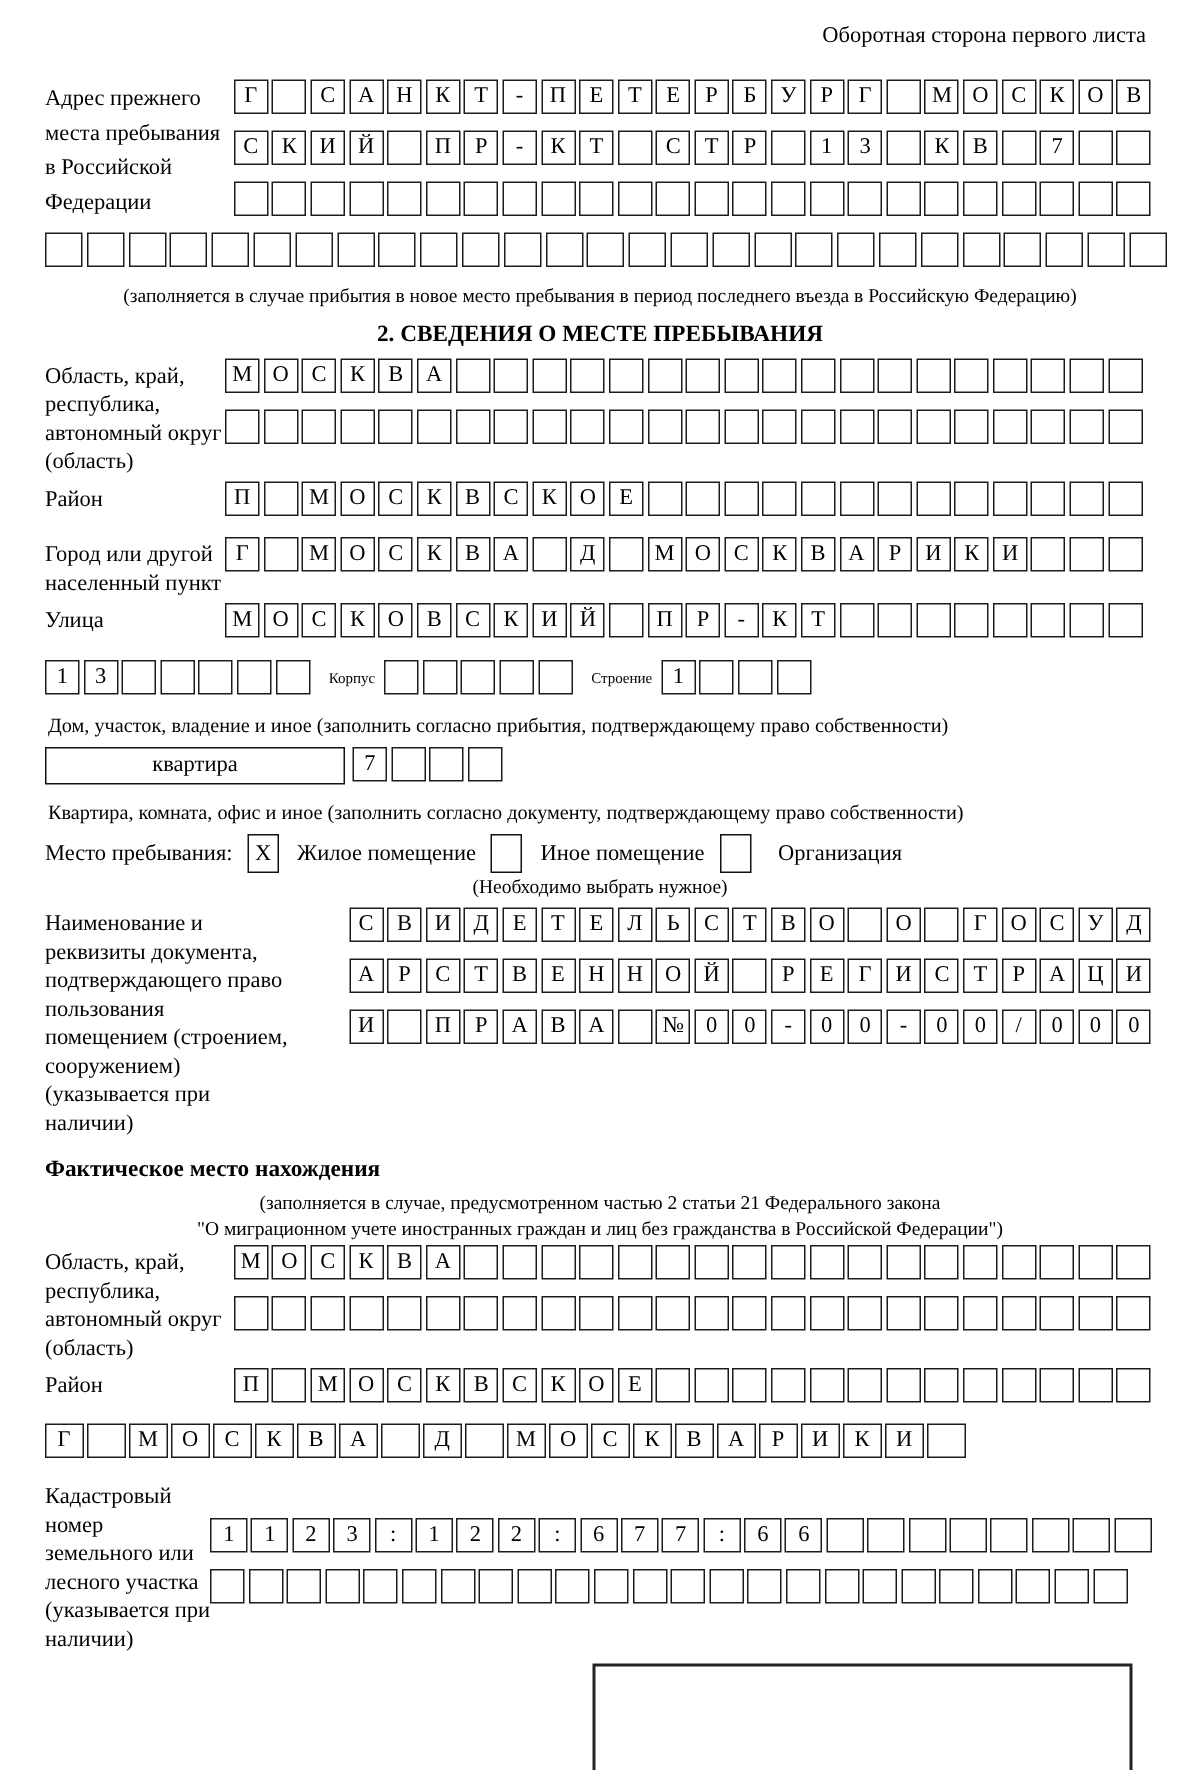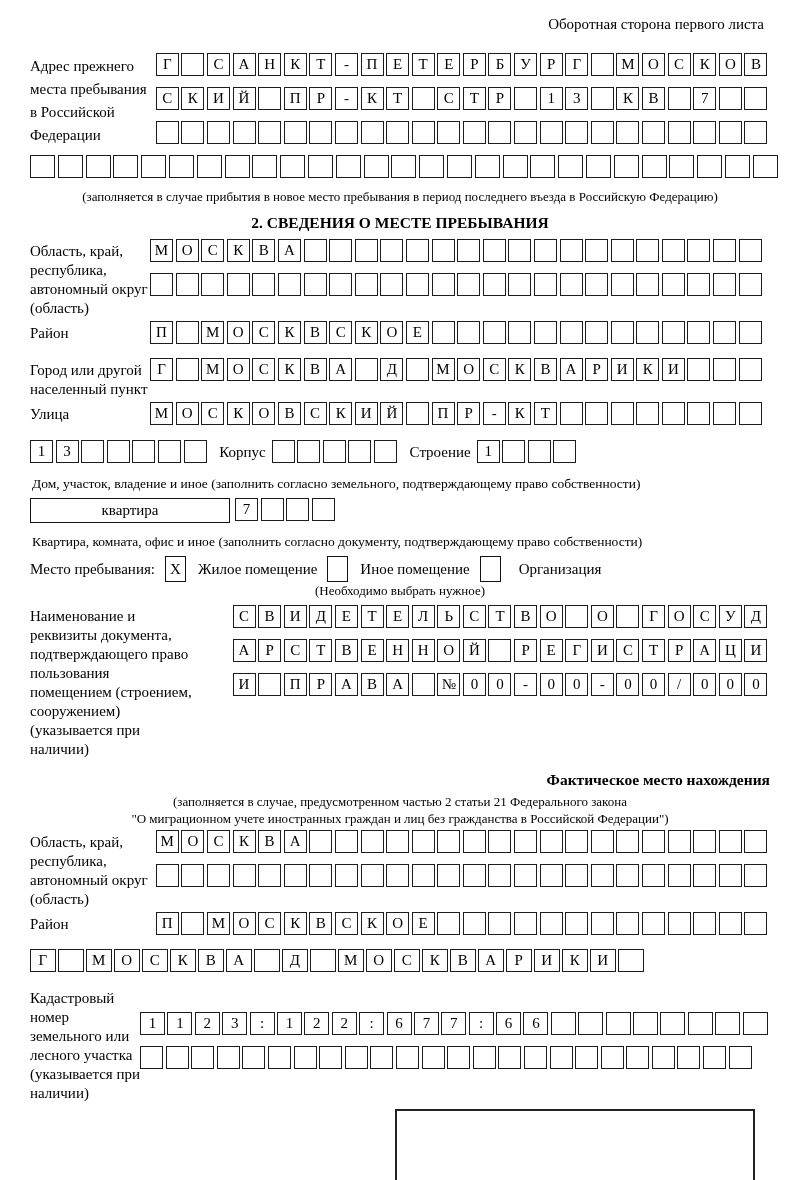--- a/index.html
+++ b/index.html
@@ -25,35 +25,35 @@
     display:inline-block; width:23px; height:23px;
     border:1.6px solid #1c1c1c; margin-right:2.6px;
     text-align:center; font-size:15px; line-height:20px; vertical-align:top;
   }
   .wide .cbox { width:25px; margin-right:2.8px; }
   .roomy .cbox { width:25.5px; margin-right:2.5px; }
   .cad .cbox  { width:25px; margin-right:2.4px; }
 
   .note { font-size:13px; text-align:center; margin-top:1px; }
   .sec-title { font-weight:bold; font-size:15.5px; text-align:center; margin:9px 0 7px; }
-  .sec-title2 { font-weight:bold; font-size:15.5px; text-align:right; margin:12px 0 5px; }
+  .sec-title2 { font-weight:bold; font-size:15.5px; text-align:left; margin:12px 0 5px; }
 
   .g-s2 .flabel { width:120px; padding-top:3px; }
   .g-s3 .flabel { width:138px; padding-top:3px; }
   .g-doc { margin-top:6px;gap:40px; }
   .g-doc .flabel { width:214px; padding-top:2px; }
 
   .house-row { display:flex; align-items:flex-start; margin-top:4px; }
   .named-rect {
     height:25px; border:1.8px solid #111; text-align:center;
     font-size:15px; line-height:22px; margin-right:5px;
   }
   .rect-dom { width:163px; }
   .rect-kv  { width:200px; }
-  .inline-label { font-size:15px; line-height:25px; margin:0 6px 0 10px; }
+  .inline-label { font-size:10px; line-height:25px; margin:0 6px 0 10px; }
 
   .cap { font-size:13.5px; margin:2px 0 6px 2px; }
 
   .stay-row { display:flex; align-items:center; font-size:15px; margin-top:6px; }
   .chk {
     display:inline-block; width:21px; height:26px;
     border:1.6px solid #111; text-align:center;
     font-size:15px; line-height:24px; margin:0 12px 0 10px;
   }
   .chk.last { margin-right:18px; }
@@ -112,21 +112,21 @@
     </div>
   </div>
 
   <div class="house-row">
     <div class="boxrow"><span class="cbox">1</span><span class="cbox">3</span><span class="cbox"></span><span class="cbox"></span><span class="cbox"></span><span class="cbox"></span><span class="cbox"></span></div>
     <span class="inline-label">Корпус</span>
     <div class="boxrow"><span class="cbox"></span><span class="cbox"></span><span class="cbox"></span><span class="cbox"></span><span class="cbox"></span></div>
     <span class="inline-label">Строение</span>
     <div class="boxrow"><span class="cbox">1</span><span class="cbox"></span><span class="cbox"></span><span class="cbox"></span></div>
   </div>
-  <div class="cap">Дом, участок, владение и иное (заполнить согласно земельного, подтверждающему право собственности)</div>
+  <div class="cap">Дом, участок, владение и иное (заполнить согласно прибытия, подтверждающему право собственности)</div>
 
   <div class="house-row">
     <div class="named-rect rect-kv">квартира</div>
     <div class="boxrow"><span class="cbox">7</span><span class="cbox"></span><span class="cbox"></span><span class="cbox"></span></div>
   </div>
   <div class="cap">Квартира, комната, офис и иное (заполнить согласно документу, подтверждающему право собственности)</div>
 
   <div class="stay-row">
     <span>Место пребывания:</span>
     <span class="chk">X</span>

